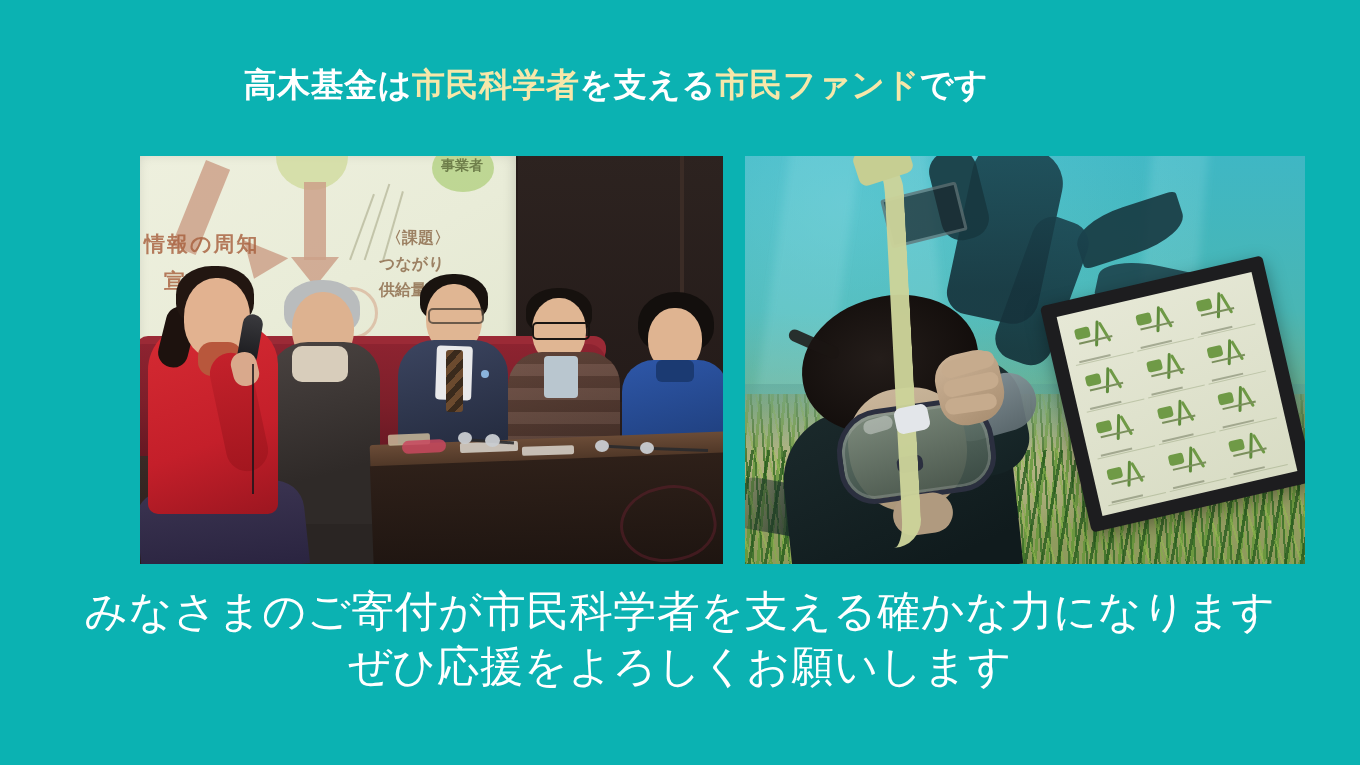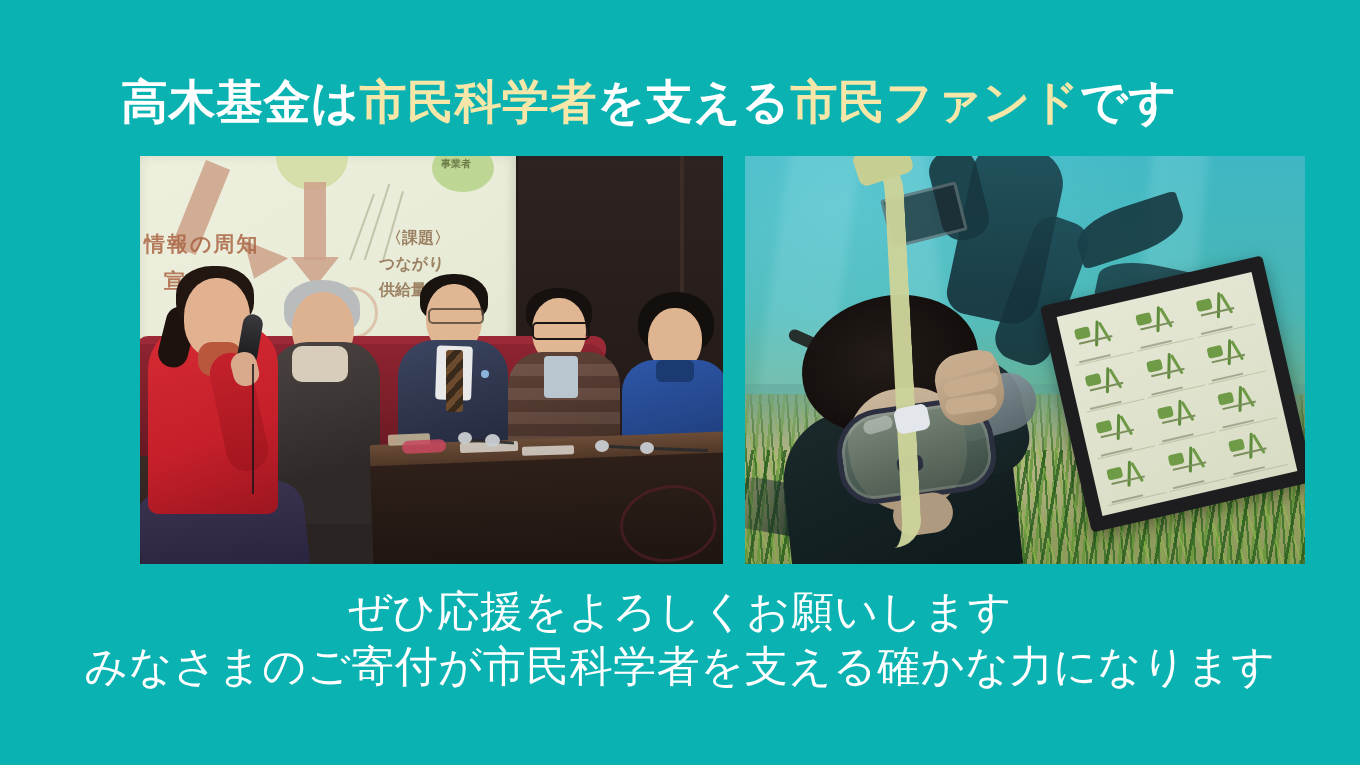--- a/index.html
+++ b/index.html
@@ -21,26 +21,25 @@
     background: #0bb2b2;
   }
 
   
   .title {
     position: absolute;
     left: 0;
     top: 42px;
     width: 1232px;
     text-align: center;
-    font-size: 47px;
+    font-size: 33px;
     font-weight: bold;
     line-height: 1.25;
     letter-spacing: 0.5px;
     white-space: nowrap;
-    padding-left: 33px;
   }
   .title .w { color: #ffffff; }
   .title .y { color: #f6e7a9; }
 
   
   .photo {
     position: absolute;
     overflow: hidden;
     background: #15323a;
   }
@@ -75,21 +74,21 @@
   .st-joho      { left: 243px; top: 102px; font-size: 16px; color:#8c6a4a;}
   .st-kyokyu    { left: 243px; top: 128px; font-size: 16px; color:#8c6a4a;}
   
   .badge-green {
     left: 296px; top: -8px; width: 62px; height: 48px;
     border-radius: 50%;
     background: #b9d48c;
     opacity: .9;
   }
   .st-jigyo {
-    left: 305px; top: 5px; font-size: 10px; color:#5d6b3b;text-align:center;
+    left: 305px; top: 5px; font-size: 14px; color:#5d6b3b;text-align:center;
   }
   .arrow-shaft {
     background: #cda189; opacity: .85;
   }
   .ar1-shaft { left: 70px; top: 8px;  width: 26px; height: 92px; transform: rotate(22deg); transform-origin: top left;}
   .ar1-head  {
     left: 100px; top: 96px; width: 0; height: 0;
     border-left: 24px solid transparent;
     border-right: 24px solid transparent;
     border-top: 32px solid #cda189; opacity:.85;
@@ -816,17 +815,17 @@
         </div>
       </div>
     </div>
     <div class="layer slate-hand"></div>
     <div class="layer slate-finger sf1"></div>
     <div class="layer slate-finger sf2"></div>
     <div class="layer slate-finger sf3"></div>
   </figure>
 
   <div class="message">
+    <span class="ln">みなさまのご寄付が市民科学者を支える確かな力になります</span>
     <span class="ln">ぜひ応援をよろしくお願いします</span>
-    <span class="ln">みなさまのご寄付が市民科学者を支える確かな力になります</span>
   </div>
 
 </div>
 
 </body></html>

